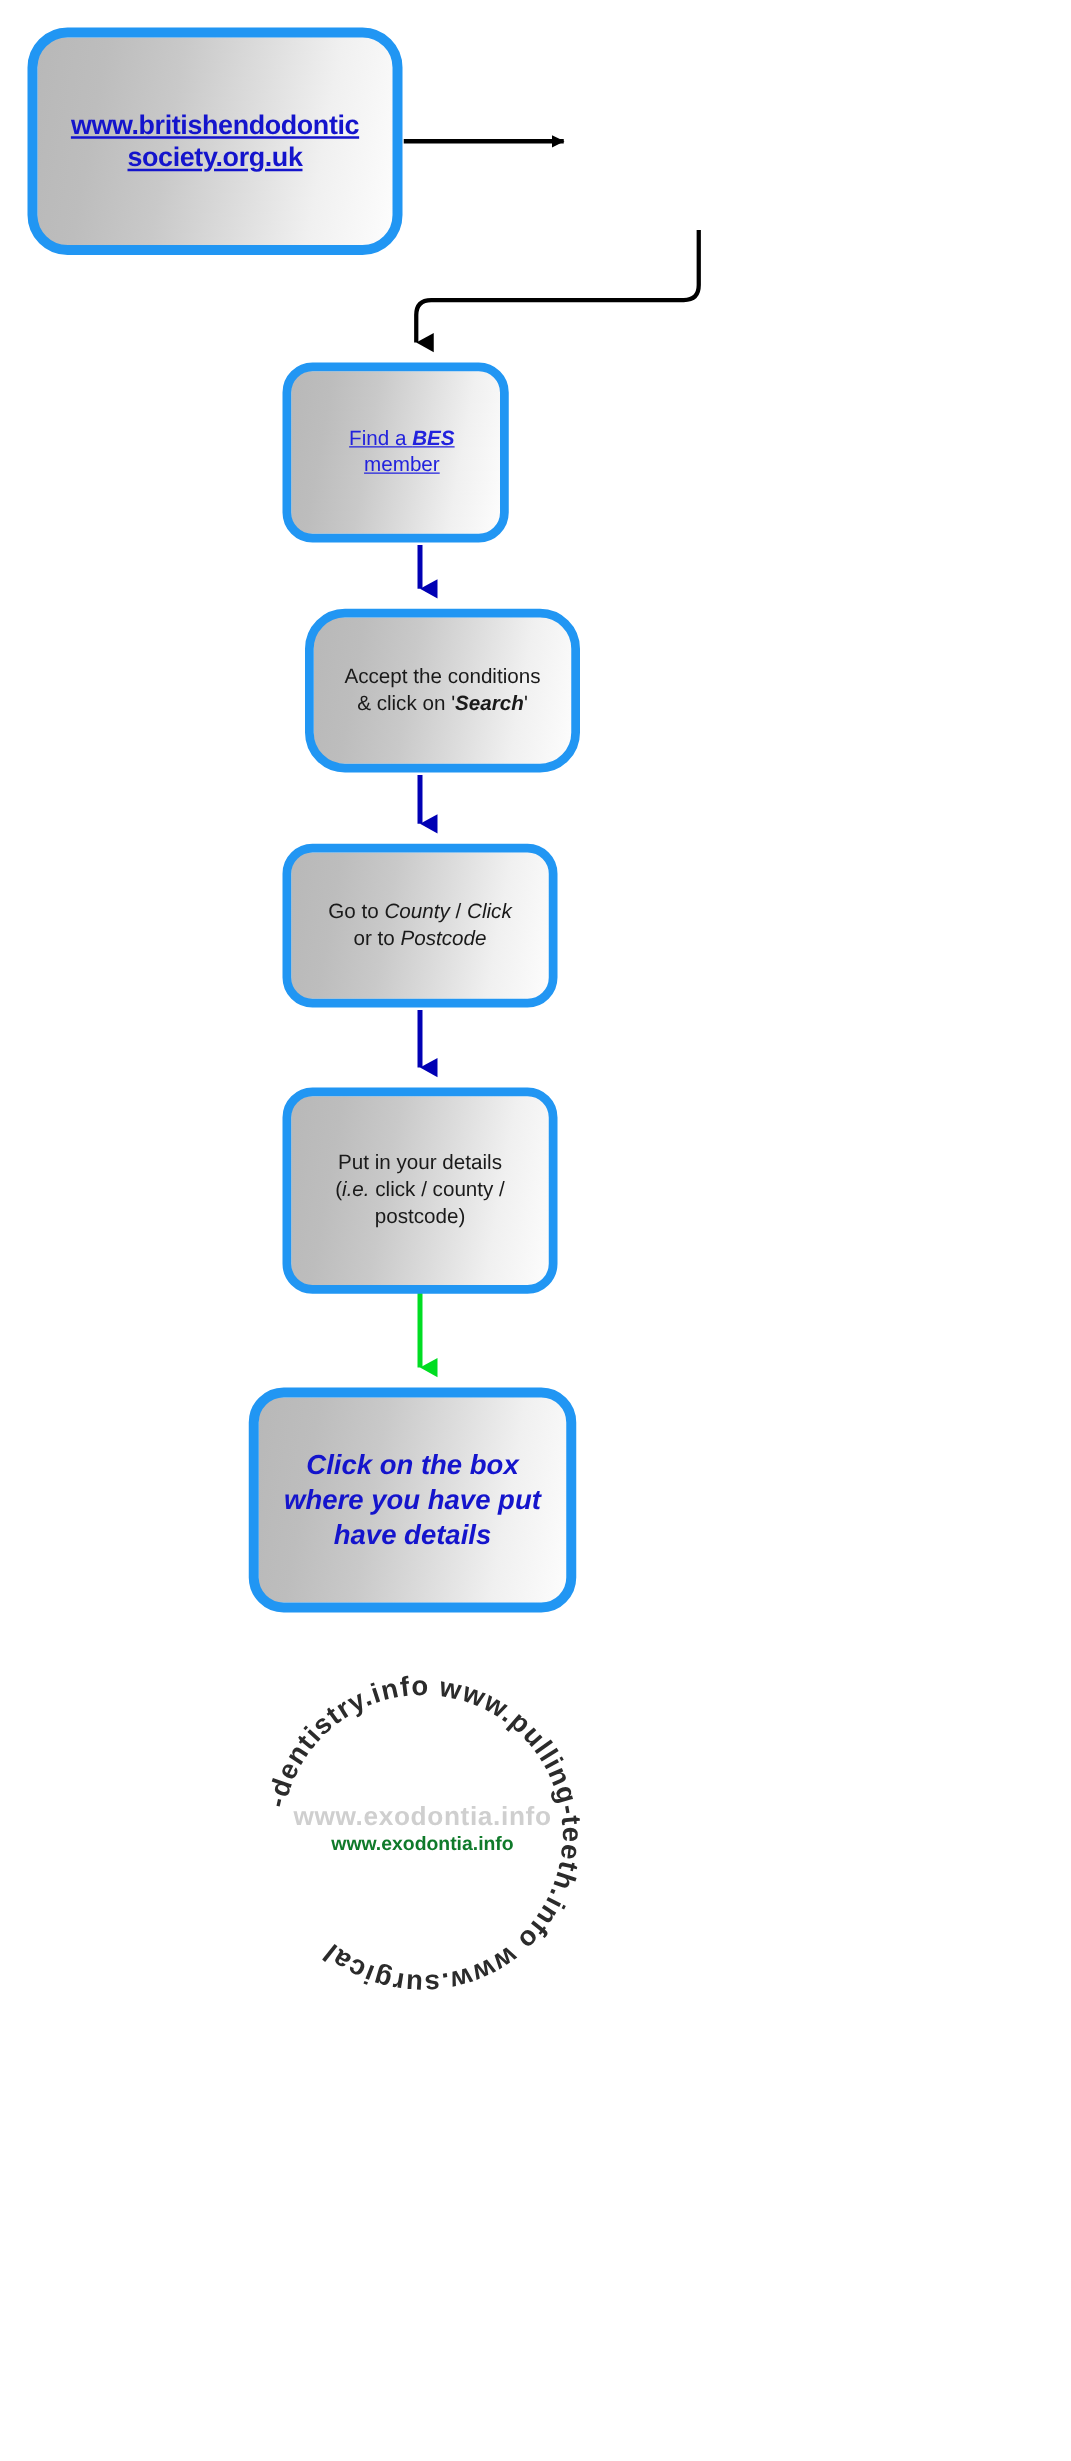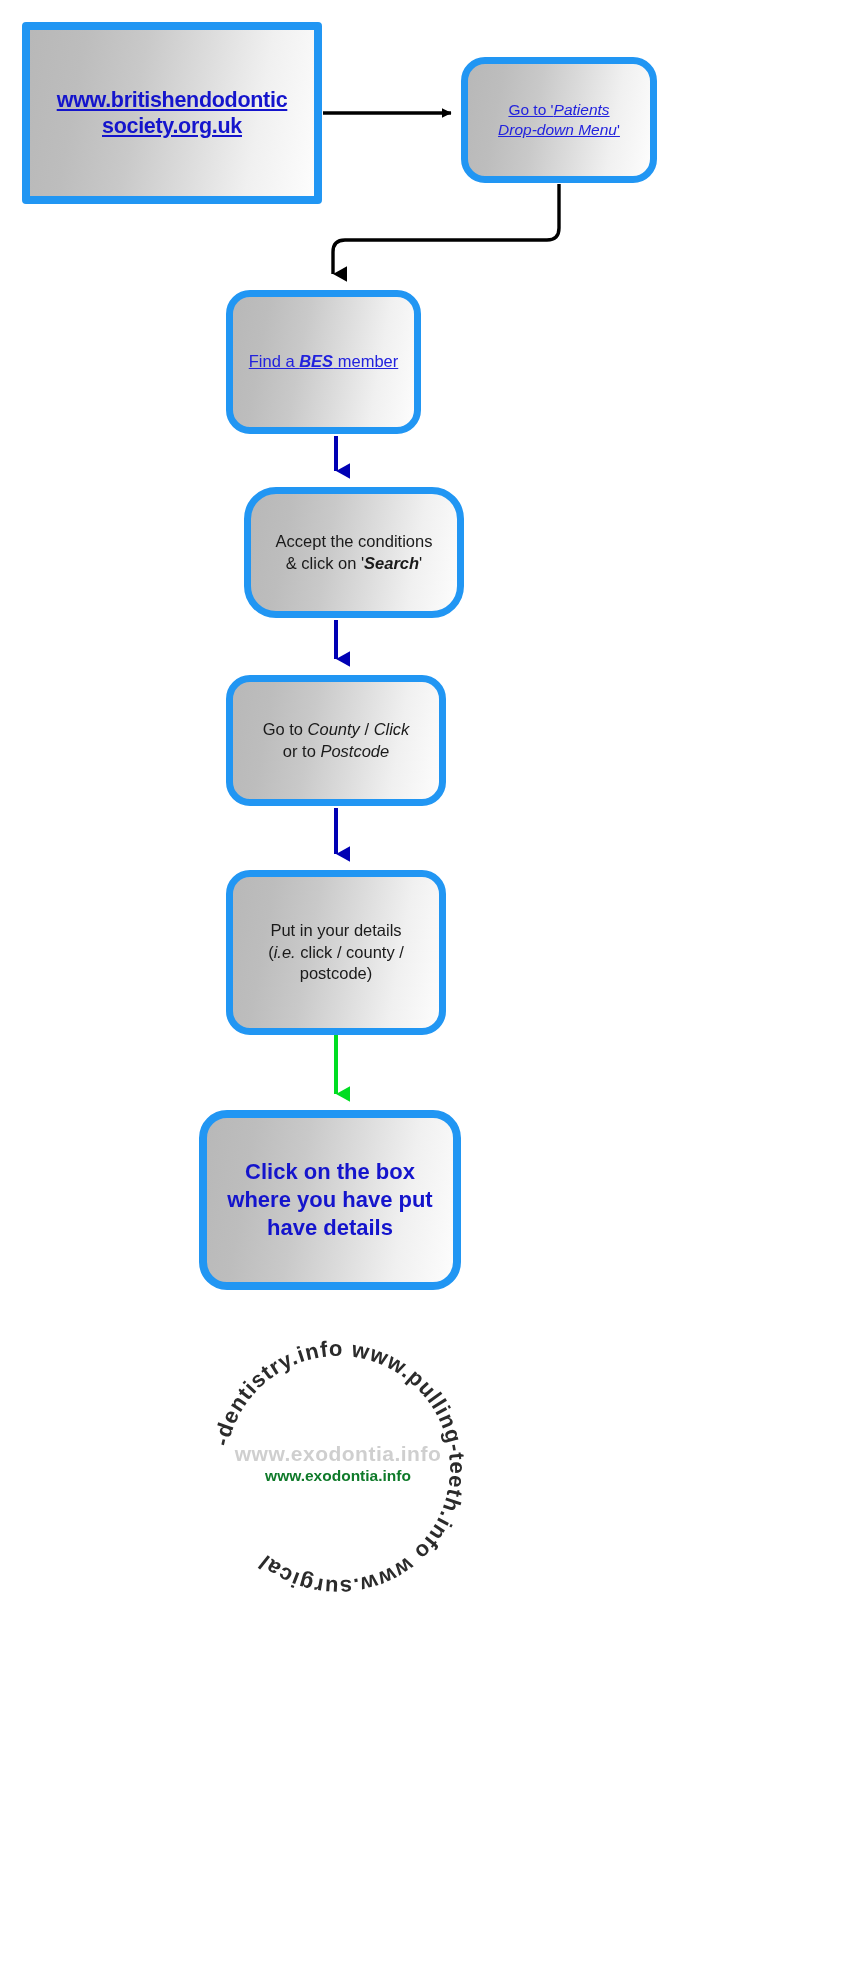--- a/index.html
+++ b/index.html
@@ -42,21 +42,21 @@
   .node .txt {
     padding: 0 8px;
     width: 100%;
   }
 
   
   #node-website {
     left: 22px;  top: 22px;
     width: 300px; height: 182px;
     border-width: 8px;
-    border-radius: 4px;
+    border-radius: 32px;
   }
   #node-website .txt {
     font-size: 21.5px;
     font-weight: bold;
     color: #1414cc;
     text-decoration: underline;
     letter-spacing: -0.3px;
     line-height: 1.22;
   }
 
@@ -71,22 +71,23 @@
     font-style: italic;
     color: #2222dd;
     text-decoration: underline;
     line-height: 1.3;
   }
   #node-patients .txt .nonital { font-style: normal; }
 
   
   #node-find {
     left: 226px; top: 290px;
-    width: 195px; height: 144px;
-    border-radius: 24px;
+    width: 181px; height: 144px;
+    border-radius: 24px;
+    padding-left: 10px;
   }
   #node-find .txt {
     font-size: 16.5px;
     color: #2222dd;
     text-decoration: underline;
   }
   #node-find .txt b { font-style: italic; font-weight: bold; }
 
   
   #node-accept {
@@ -120,20 +121,21 @@
     left: 199px; top: 1110px;
     width: 262px; height: 180px;
     border-width: 8px;
     border-radius: 28px;
   }
   #node-click .txt {
     font-size: 22px;
     font-weight: bold;
     color: #1414cc;
     line-height: 1.26;
+    font-style: italic;
   }
 
   
   .conn { position: absolute; left: 0; top: 0; pointer-events: none; }
 
   
   #watermark {
     position: absolute;
     left: 178px; top: 1308px;
     width: 320px; height: 300px;
@@ -206,26 +208,20 @@
     </g>
   </svg>
 
   <div class="node" id="node-website">
     <div class="txt">
       <span>www.britishendodontic</span><br>
       <span>society.org.uk</span>
     </div>
   </div>
 
-  <div class="node" id="node-patients">
-    <div class="txt">
-      <span class="nonital">Go to '</span><span>Patients </span><br>
-      <span>Drop-down Menu</span><span class="nonital">'</span>
-    </div>
-  </div>
 
   <div class="node" id="node-find">
     <div class="txt">
       <span>Find a </span><b>BES</b><span> member</span>
     </div>
   </div>
 
   <div class="node" id="node-accept">
     <div class="txt">
       <span>Accept the conditions</span><br>

